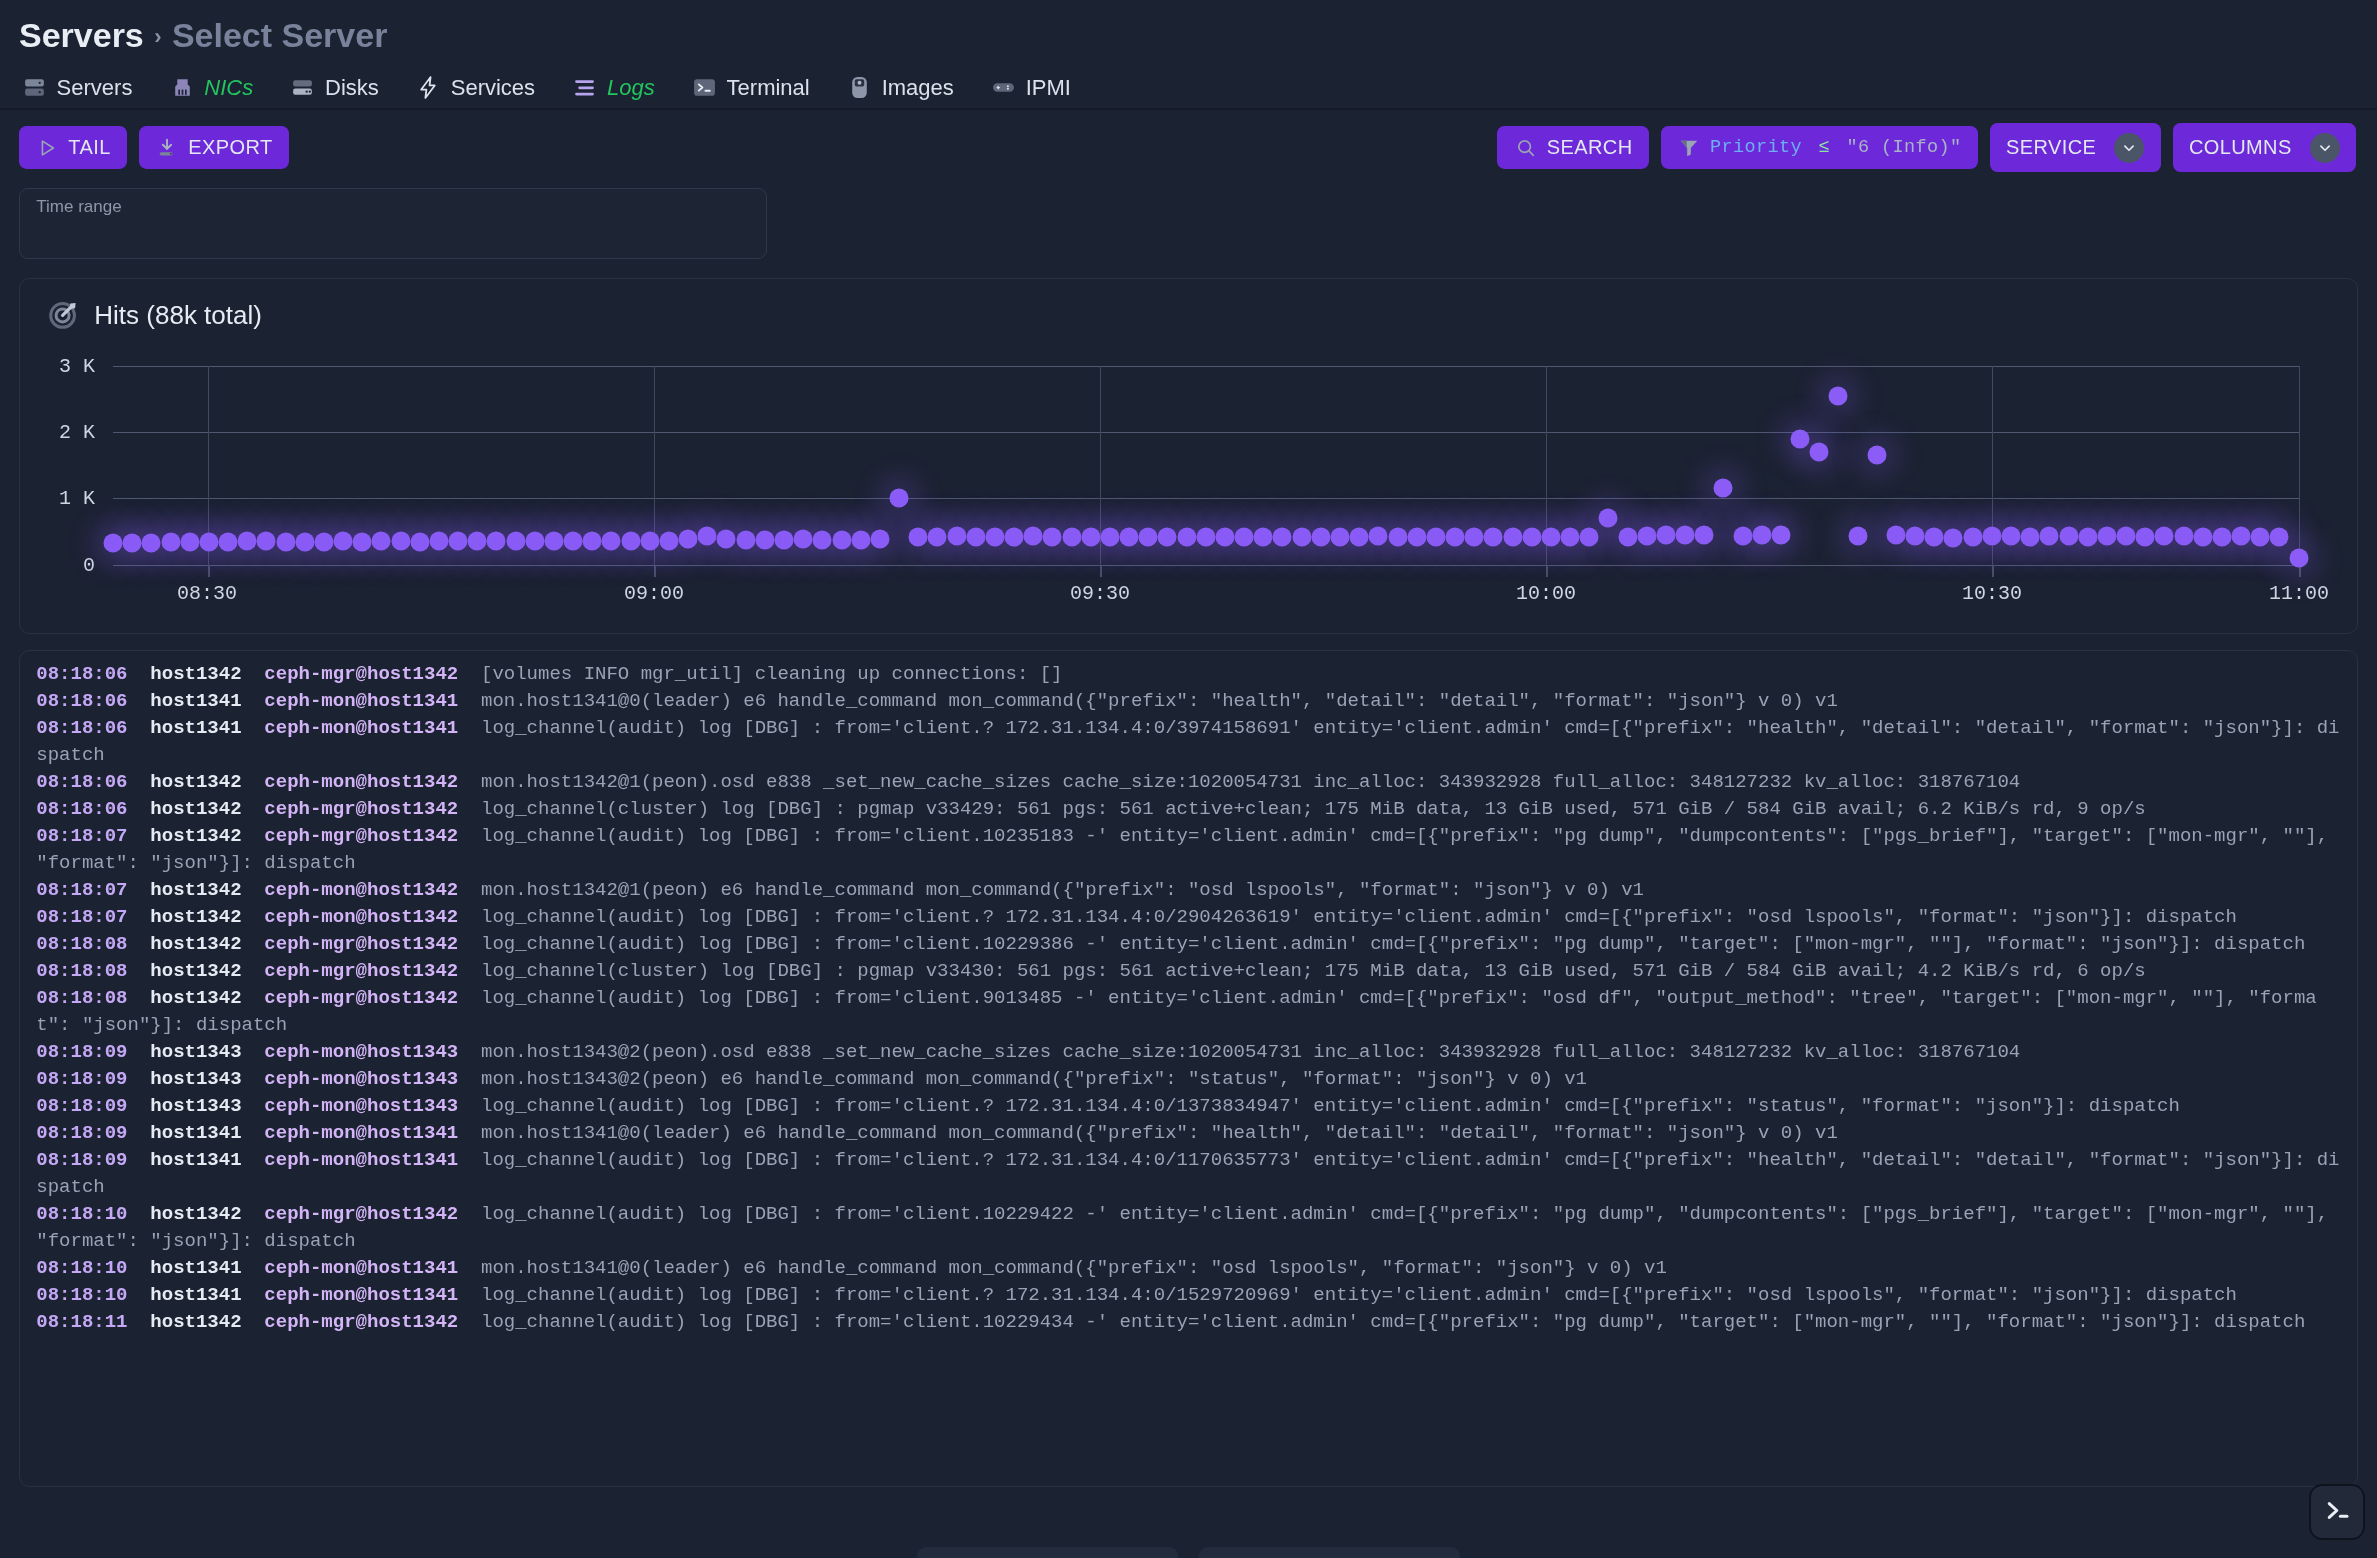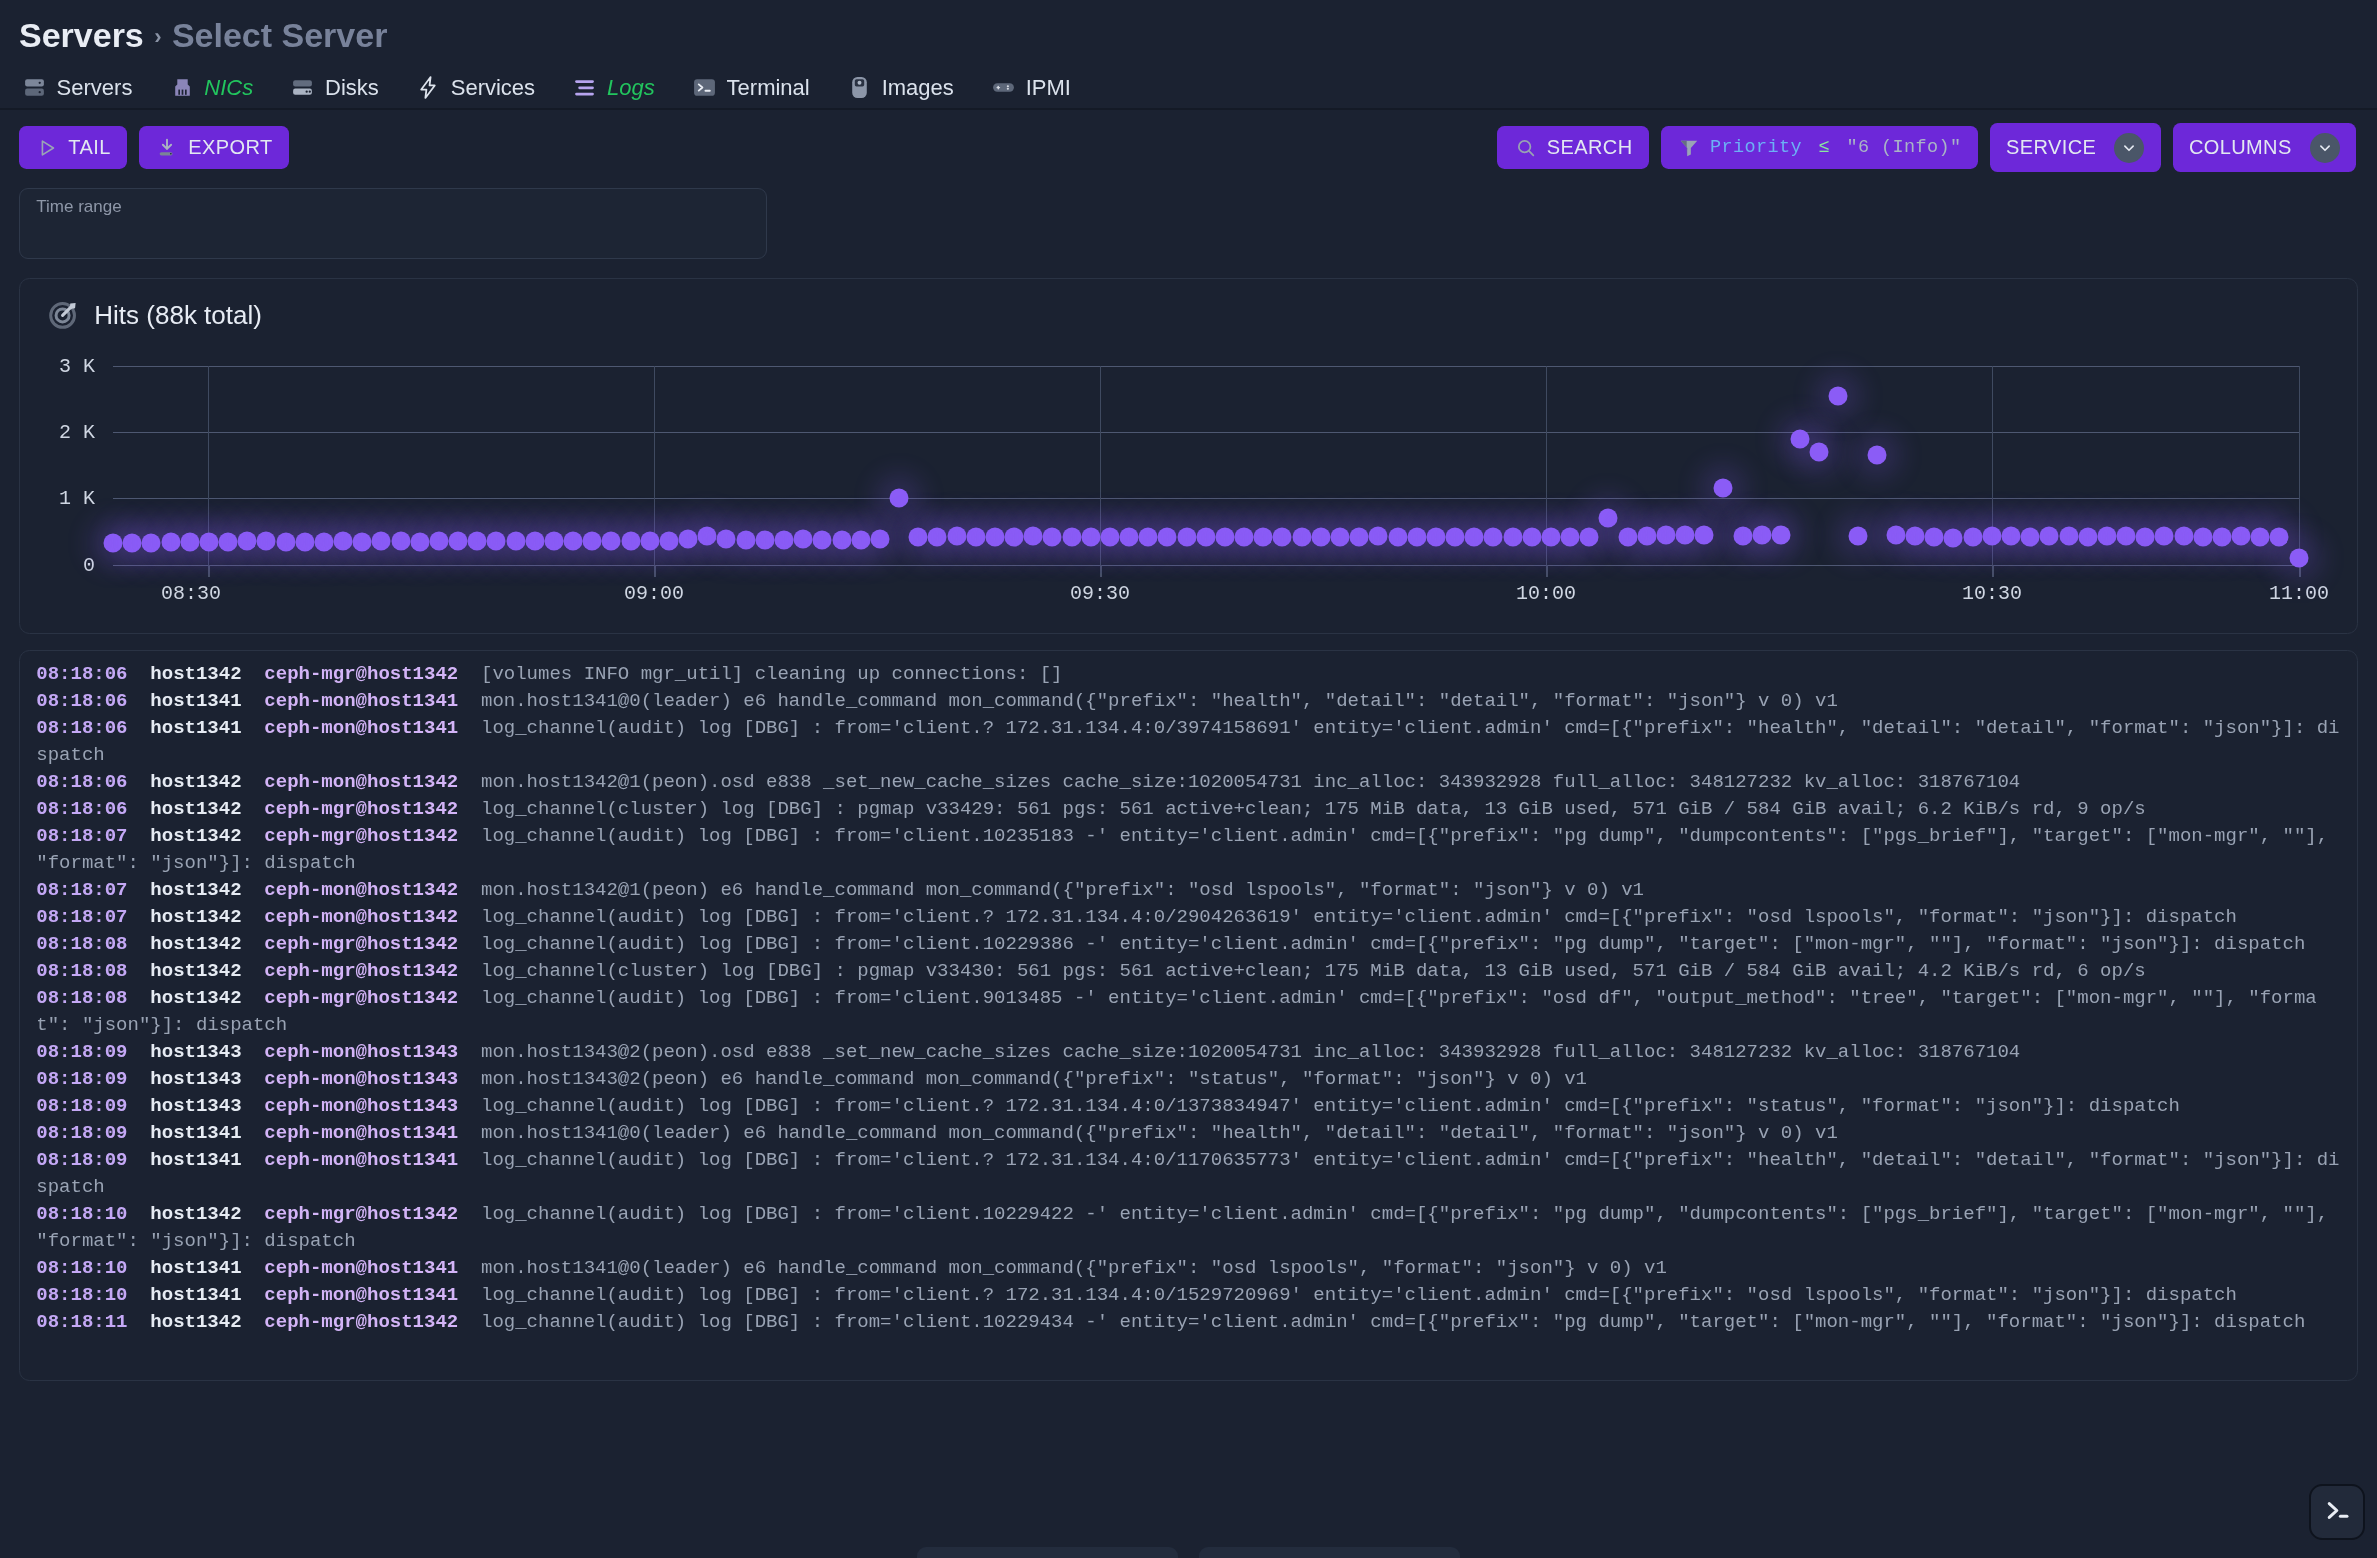--- a/index.html
+++ b/index.html
@@ -149,21 +149,21 @@
     transform: translate(-50%, -50%);
     box-shadow: 0 0 25px 15px rgba(139,92,246,0.16);
   }
 
   
   .log-panel {
     margin: 16.3px 19px 0 19px;
     background: #1b2231;
     border: 1.5px solid #2a3344;
     border-radius: 10.4px;
-    height: 731px;
+    height: 837px;
     padding: 10.4px 15px 7.4px 16.3px;
     overflow: hidden;
     font-family: "Liberation Mono", monospace;
     font-size: 19px;
     line-height: 27px;
   }
   .logline { white-space: pre-wrap; word-break: break-all; }
   .lg-time { color: #c4a8f5; font-weight: bold; }
   .lg-host { color: #e6ebf3; font-weight: bold; }
   .lg-unit { color: #d3b4f7; font-weight: bold; }
@@ -392,21 +392,21 @@
       <div class="gridline" style="top: 199px;"></div>
       <div class="ylab" style="top: 199px;">0</div>
       <div class="gridline" style="top: 132px;"></div>
       <div class="ylab" style="top: 132px;">1 K</div>
       <div class="gridline" style="top: 66px;"></div>
       <div class="ylab" style="top: 66px;">2 K</div>
       <div class="gridline" style="top: 0px;"></div>
       <div class="ylab" style="top: 0px;">3 K</div>
       <div class="vtick" style="left: 95px; height: 199px;"></div>
       <div class="xtickmark" style="left: 95px;"></div>
-      <div class="xlab" style="left: 78px; text-align: center;">08:30</div>
+      <div class="xlab" style="left: 94px; text-align: center;">08:30</div>
       <div class="vtick" style="left: 541px; height: 199px;"></div>
       <div class="xtickmark" style="left: 541px;"></div>
       <div class="xlab" style="left: 541px;">09:00</div>
       <div class="vtick" style="left: 987px; height: 199px;"></div>
       <div class="xtickmark" style="left: 987px;"></div>
       <div class="xlab" style="left: 987px;">09:30</div>
       <div class="vtick" style="left: 1433px; height: 199px;"></div>
       <div class="xtickmark" style="left: 1433px;"></div>
       <div class="xlab" style="left: 1433px;">10:00</div>
       <div class="vtick" style="left: 1879px; height: 199px;"></div>

